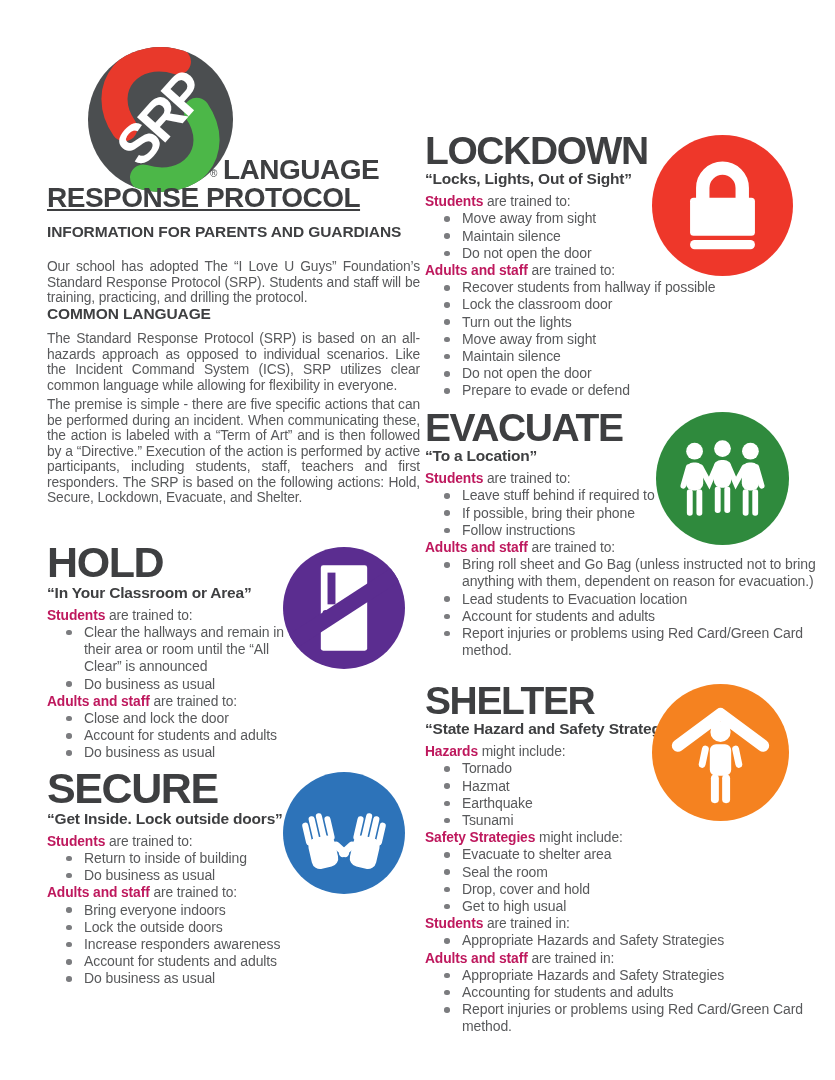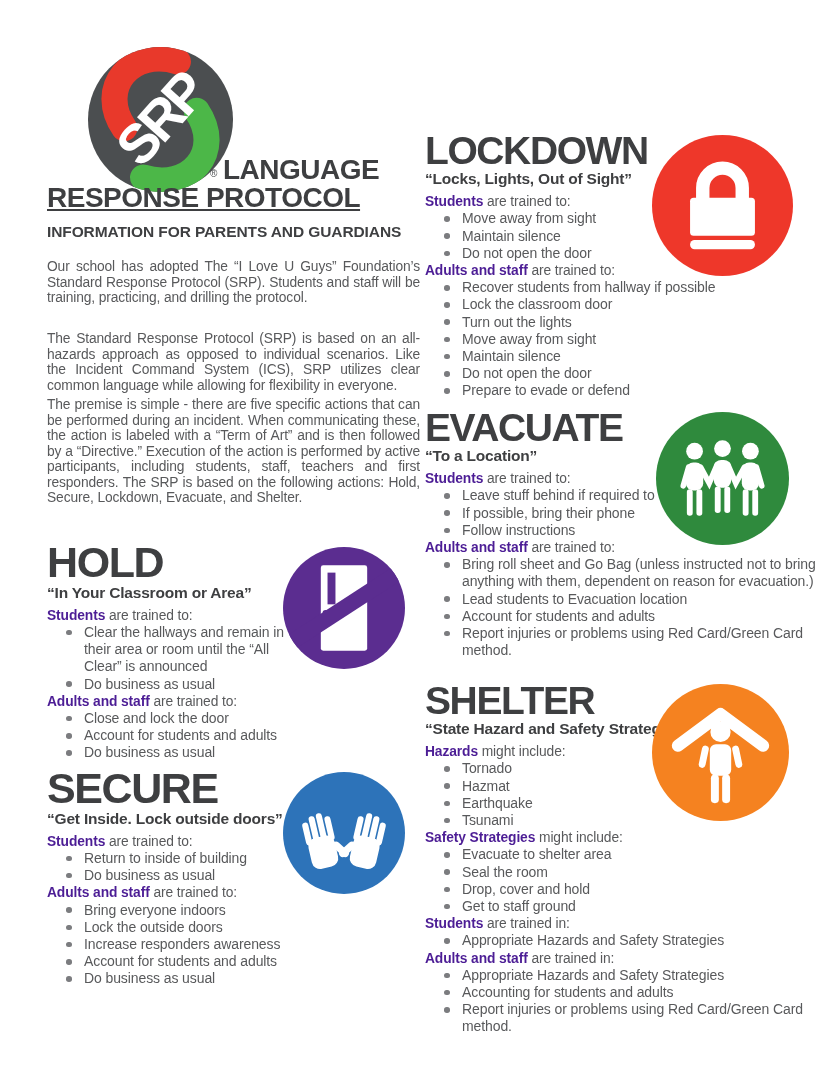--- a/index.html
+++ b/index.html
@@ -20,21 +20,21 @@
   .p2{left:47px;top:331px;width:373px;}
   .p3{left:47px;top:397px;width:373px;}
   
   .sec{position:absolute;}
   .sec h2{margin:0;font-weight:bold;color:#3e3f41;letter-spacing:-1.4px;line-height:0.9;}
   .sec-left h2{font-size:43px;}
   .sec-right h2{font-size:39px;}
   .sub{color:#3e3f41;font-weight:bold;font-size:15.5px;margin-top:2px;letter-spacing:-0.2px;}
   .list{margin-top:5px;}
   .lead{font-size:13.8px;line-height:17.2px;color:#58595b;letter-spacing:-0.1px;}
-  .lead b{color:#4c1d95;}
+  .lead b{color:#be185d;}
   .b{position:relative;padding-left:37px;font-size:14px;line-height:17.2px;letter-spacing:-0.1px;}
   .b::before{content:"";position:absolute;left:19px;top:5.8px;width:5.6px;height:5.6px;border-radius:50%;background:#7b7c7f;}
   .sec-hold{left:47px;top:543px;width:373px;}
   .sec-hold .list{width:252px;}
   .sec-secure{left:47px;top:769px;width:373px;}
   .sec-secure .list{width:252px;}
   .sec-lockdown{left:425px;top:133px;width:392px;}
   .sec-evacuate{left:425px;top:410px;width:392px;}
   .sec-shelter{left:425px;top:683px;width:392px;}
   
@@ -64,20 +64,21 @@
       </g>
       <text x="50" y="63" text-anchor="middle" transform="rotate(-48 50 50)" font-family="Liberation Sans, DejaVu Sans, sans-serif" font-size="38" font-weight="bold" letter-spacing="-3" fill="#ffffff">SRP</text>
     </svg>
   </div>
   <div class="abs reg">®</div>
   <div class="abs t1">LANGUAGE</div>
   <div class="abs t2">RESPONSE PROTOCOL</div>
 
   <div class="abs h3 intro-heading">INFORMATION FOR PARENTS AND GUARDIANS</div>
   <div class="abs para p1">Our school has adopted The “I Love U Guys” Foundation’s Standard Response Protocol (SRP). Students and staff will be training, practicing, and drilling the protocol.</div>
+  <div class="abs h3 common-heading">COMMON LANGUAGE</div>
   <div class="abs para p2">The Standard Response Protocol (SRP) is based on an all-hazards approach as opposed to individual scenarios. Like the Incident Command System (ICS), SRP utilizes clear common language while allowing for flexibility in everyone.</div>
   <div class="abs para p3">The premise is simple - there are five specific actions that can be performed during an incident. When communicating these, the action is labeled with a “Term of Art” and is then followed by a “Directive.” Execution of the action is performed by active participants, including students, staff, teachers and first responders. The SRP is based on the following actions: Hold, Secure, Lockdown, Evacuate, and Shelter.</div>
 
   <div class="sec sec-left sec-hold">
     <h2>HOLD</h2>
     <div class="sub">“In Your Classroom or Area”</div>
     <div class="list">
       <div class="lead"><b>Students</b><span> are trained to:</span></div>
       <div class="b">Clear the hallways and remain in their area or room until the “All Clear” is announced</div>
       <div class="b">Do business as usual</div>
@@ -217,21 +218,21 @@
     <div class="list">
       <div class="lead"><b>Hazards</b><span> might include:</span></div>
       <div class="b">Tornado</div>
       <div class="b">Hazmat</div>
       <div class="b">Earthquake</div>
       <div class="b">Tsunami</div>
       <div class="lead"><b>Safety Strategies</b><span> might include:</span></div>
       <div class="b">Evacuate to shelter area</div>
       <div class="b">Seal the room</div>
       <div class="b">Drop, cover and hold</div>
-      <div class="b">Get to staff ground</div>
+      <div class="b">Get to high usual</div>
       <div class="lead"><b>Students</b><span> are trained in:</span></div>
       <div class="b">Appropriate Hazards and Safety Strategies</div>
       <div class="lead"><b>Adults and staff</b><span> are trained in:</span></div>
       <div class="b">Appropriate Hazards and Safety Strategies</div>
       <div class="b">Accounting for students and adults</div>
       <div class="b">Report injuries or problems  using Red Card/Green Card method.</div>
     </div>
   </div>
   <div class="abs icon-shelter">
     <svg viewBox="0 0 100 100">

